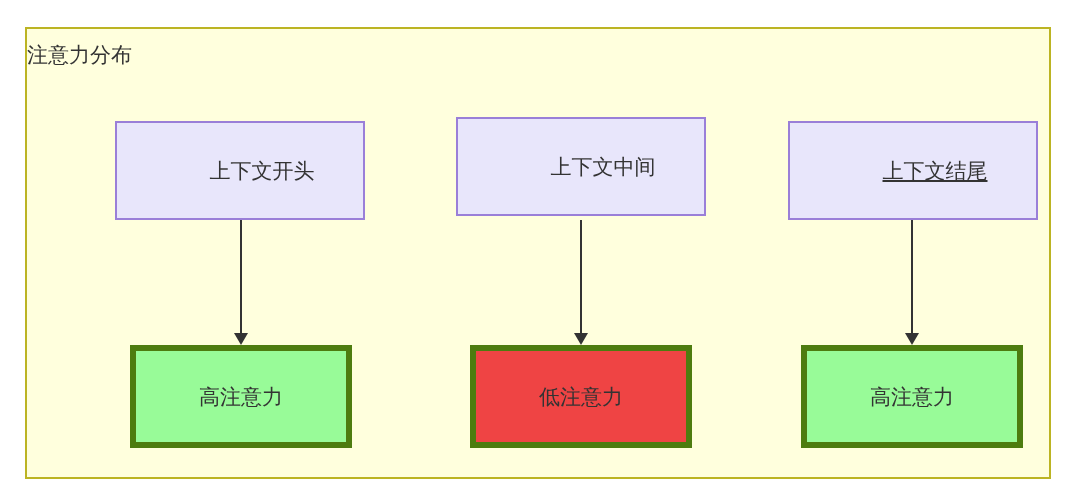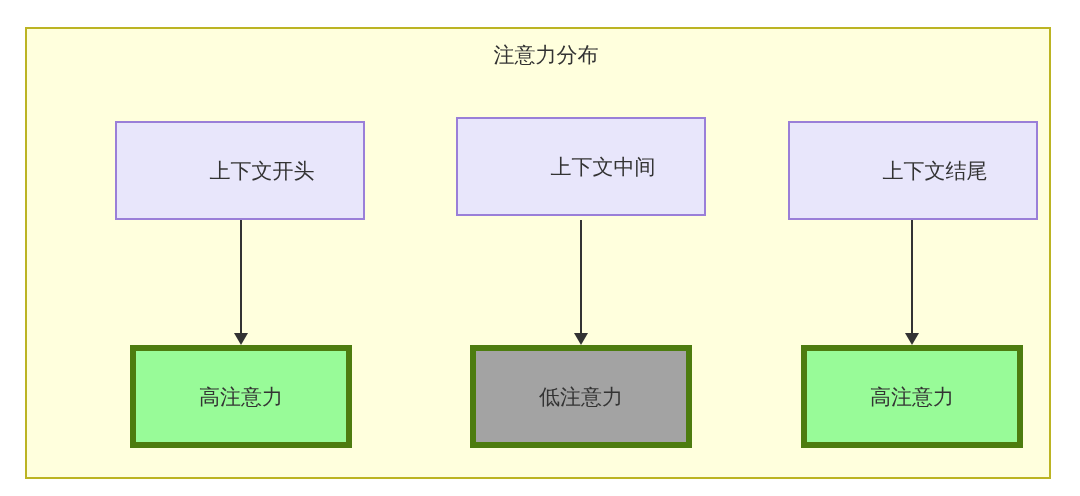--- a/index.html
+++ b/index.html
@@ -29,26 +29,25 @@
     height: 452px;
     background: #ffffdd;
     border: 2px solid #bcb423;
     box-sizing: border-box;
   }
   .subgraph-title {
     position: absolute;
     left: 0;
     top: 13px;
     width: 100%;
-    text-align: center;
+    text-align: left;
     font-size: 21px;
     color: #333333;
     line-height: 1.2;
     white-space: nowrap;
-    padding-left: 8px;
   }
 
   
   .node {
     position: absolute;
     box-sizing: border-box;
     display: flex;
     align-items: center;
     justify-content: center;
     font-size: 21px;
@@ -65,27 +64,27 @@
   }
   .node.attn {
     border: 6px solid #4d7c0f;
     width: 222px;
     height: 103px;
   }
   .node.attn.high {
     background: #98fb98;
   }
   .node.attn.low {
-    background: #a3a3a3;
+    background: #ef4444;
   }
 
   
   .col1.context { left: 88px;  top: 92px; }
   .col2.context { left: 429px; top: 88px; }
-  .col3.context { left: 761px; top: 92px; }
+  .col3.context { left: 761px; top: 92px; text-decoration: underline; }
 
   .col1.attn { left: 103px; top: 316px; }
   .col2.attn { left: 443px; top: 316px; }
   .col3.attn { left: 774px; top: 316px; }
 
   
   .arrow {
     position: absolute;
     width: 2px;
     background: #333333;

